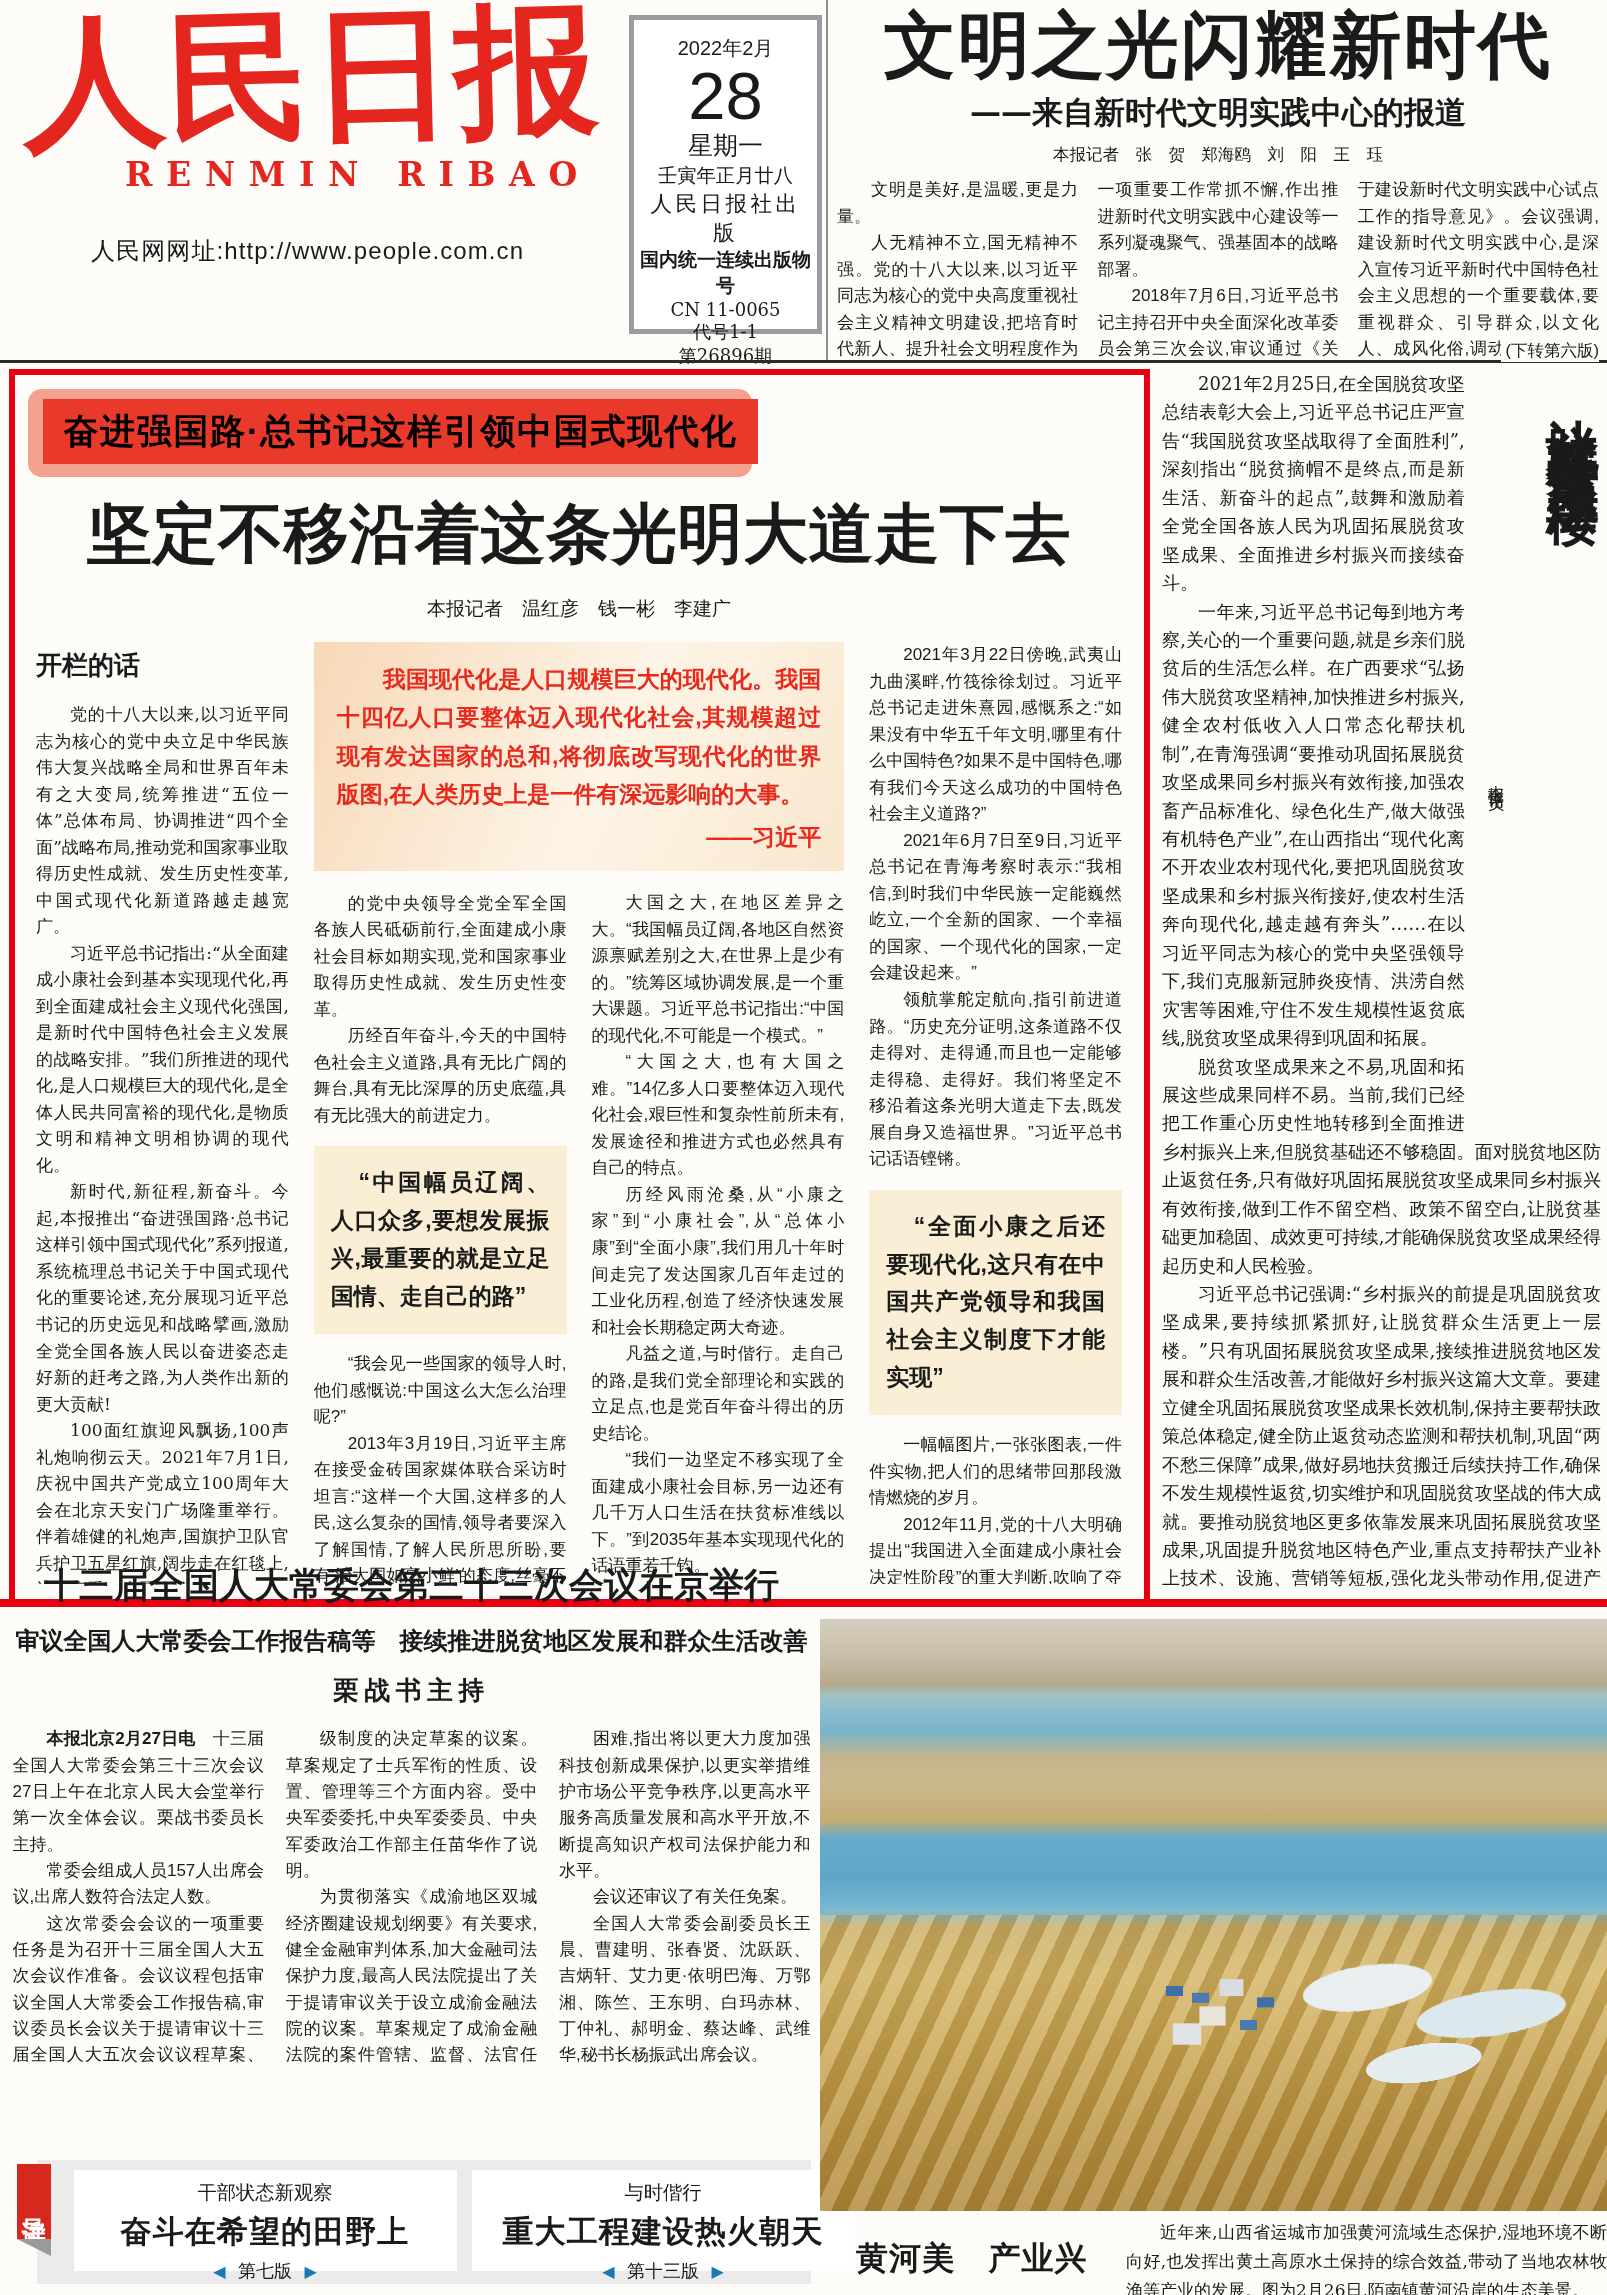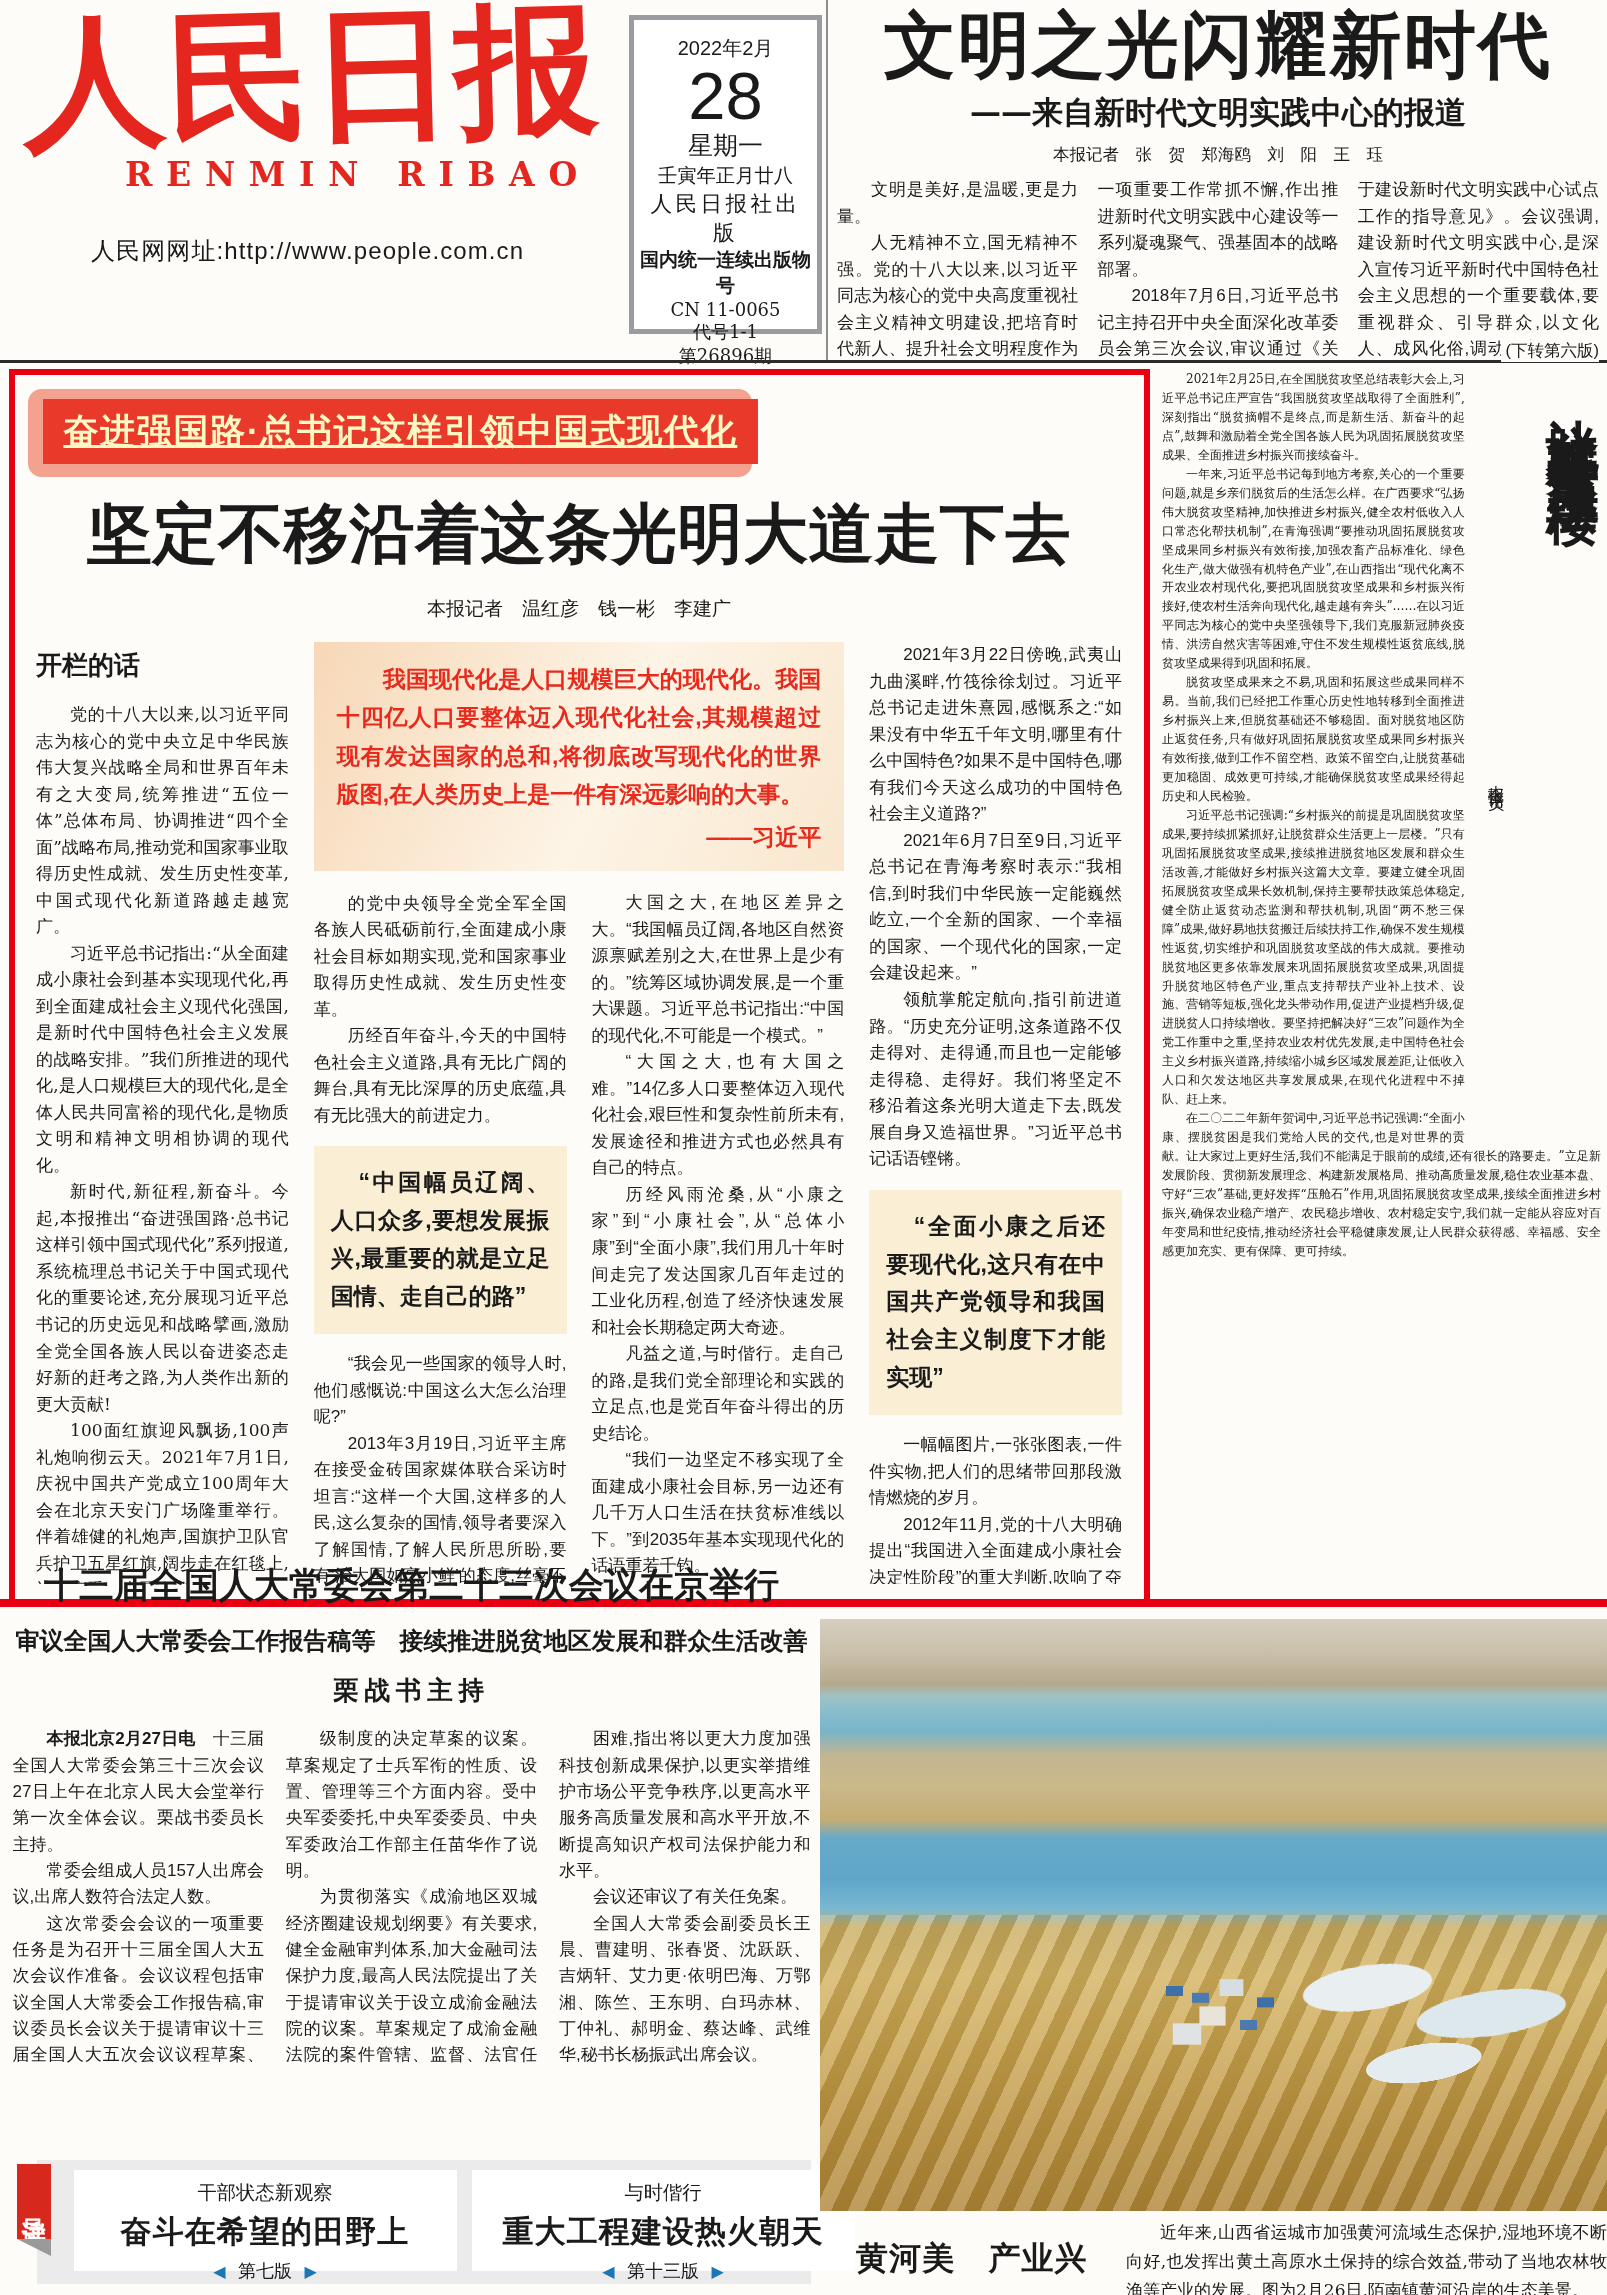--- a/index.html
+++ b/index.html
@@ -38,22 +38,22 @@
   .civ-cols{column-count:3;column-gap:19.3px;font-size:17px;line-height:1.56;text-align:justify;
     height:188px;overflow:hidden;margin-top:11.4px;}
   #civ-jump{right:8px;top:340px;font-size:16.5px;font-weight:400;background:#fdfcf8;padding-left:4.6px;}
 
   
   #main-box{left:8.5px;top:369px;width:1141px;height:1230px;border:6.3px solid #e60012;border-bottom:none;
     box-sizing:border-box;padding:17px 21.6px 0;background:#fdfcf8;}
   .banner-wrap{position:relative;display:inline-block;margin:6.8px 0 0 6.8px;}
   .banner-shadow{position:absolute;left:-15px;top:-10.2px;width:calc(100% + 9px);
     height:calc(100% + 23px);background:#f2a28e;border-radius:13.7px;}
-  .banner{position:relative;background:#e8392b;color:#fef9c3;font-size:35px;font-weight:800;
-    padding:9px 20.5px;letter-spacing:1.7px;text-decoration:underline;}
+  .banner{position:relative;background:#e8392b;color:#000000;font-size:35px;font-weight:800;
+    padding:9px 20.5px;letter-spacing:1.7px;}
   .main-headline{font-size:65px;font-weight:900;text-align:center;margin-top:26px;letter-spacing:0.6px;}
   .main-byline{text-align:center;font-size:19px;font-family:"DejaVu Serif",serif;margin-top:18px;}
   .main-cols{display:flex;gap:25px;margin-top:20.5px;height:942px;overflow:hidden;}
   .mcol{flex:1;min-width:0;font-size:17px;line-height:1.56;text-align:justify;}
   .kai p{font-family:"DejaVu Serif",serif;}
   .intro-head{font-size:26px;font-weight:800;margin:2.3px 0 16px;}
   .quote-box{position:relative;z-index:2;width:calc(200% + 25px);box-sizing:border-box;height:229px;
     overflow:hidden;background:linear-gradient(115deg,#f7d8b7,#fdf4e6 55%,#f9e7ce);
     color:#e8291c;font-weight:700;font-size:23px;line-height:1.66;padding:18px 23px 13.7px;margin-bottom:19.3px;}
   .quote-box p{text-indent:2em;}
@@ -63,21 +63,21 @@
     padding:18px 17px;margin:17px 0;text-align:justify;}
   .subhead-box div{text-indent:1.2em;}
 
   
   #editorial{left:1162px;top:370px;width:439px;height:1228px;overflow:hidden;}
   .ed-float{float:right;width:117px;height:745px;position:relative;margin:0 0 16px 19.3px;}
   .ed-headline{position:absolute;top:5.7px;right:0;writing-mode:vertical-rl;text-orientation:upright;
     font-size:53px;font-weight:900;letter-spacing:6.8px;line-height:1.05;}
   .ed-byline{position:absolute;left:1.1px;top:402px;writing-mode:vertical-rl;text-orientation:upright;
     font-size:16px;font-family:"DejaVu Serif",serif;letter-spacing:2.8px;}
-  .ed-text p{font-family:"DejaVu Serif",serif;font-size:12px;line-height:1.58;text-align:justify;}
+  .ed-text p{font-family:"DejaVu Serif",serif;font-size:18px;line-height:1.58;text-align:justify;}
 
   #red-rule{left:0;top:1599px;width:1607px;height:8px;background:#e60012;}
 
   
   #npc{left:12.5px;top:1552px;width:798px;height:529px;overflow:hidden;}
   .npc-headline{font-family:"DejaVu Serif",serif;font-weight:900;font-size:35px;text-align:center;margin-top:10.2px;}
   .npc-sub{font-size:24px;font-weight:800;text-align:center;margin-top:16px;}
   .npc-presider{font-family:"DejaVu Serif",serif;font-weight:800;font-size:25.6px;text-align:center;
     margin-top:16px;letter-spacing:5.7px;}
   .npc-cols{display:flex;gap:21.6px;margin-top:18px;height:341px;overflow:hidden;

